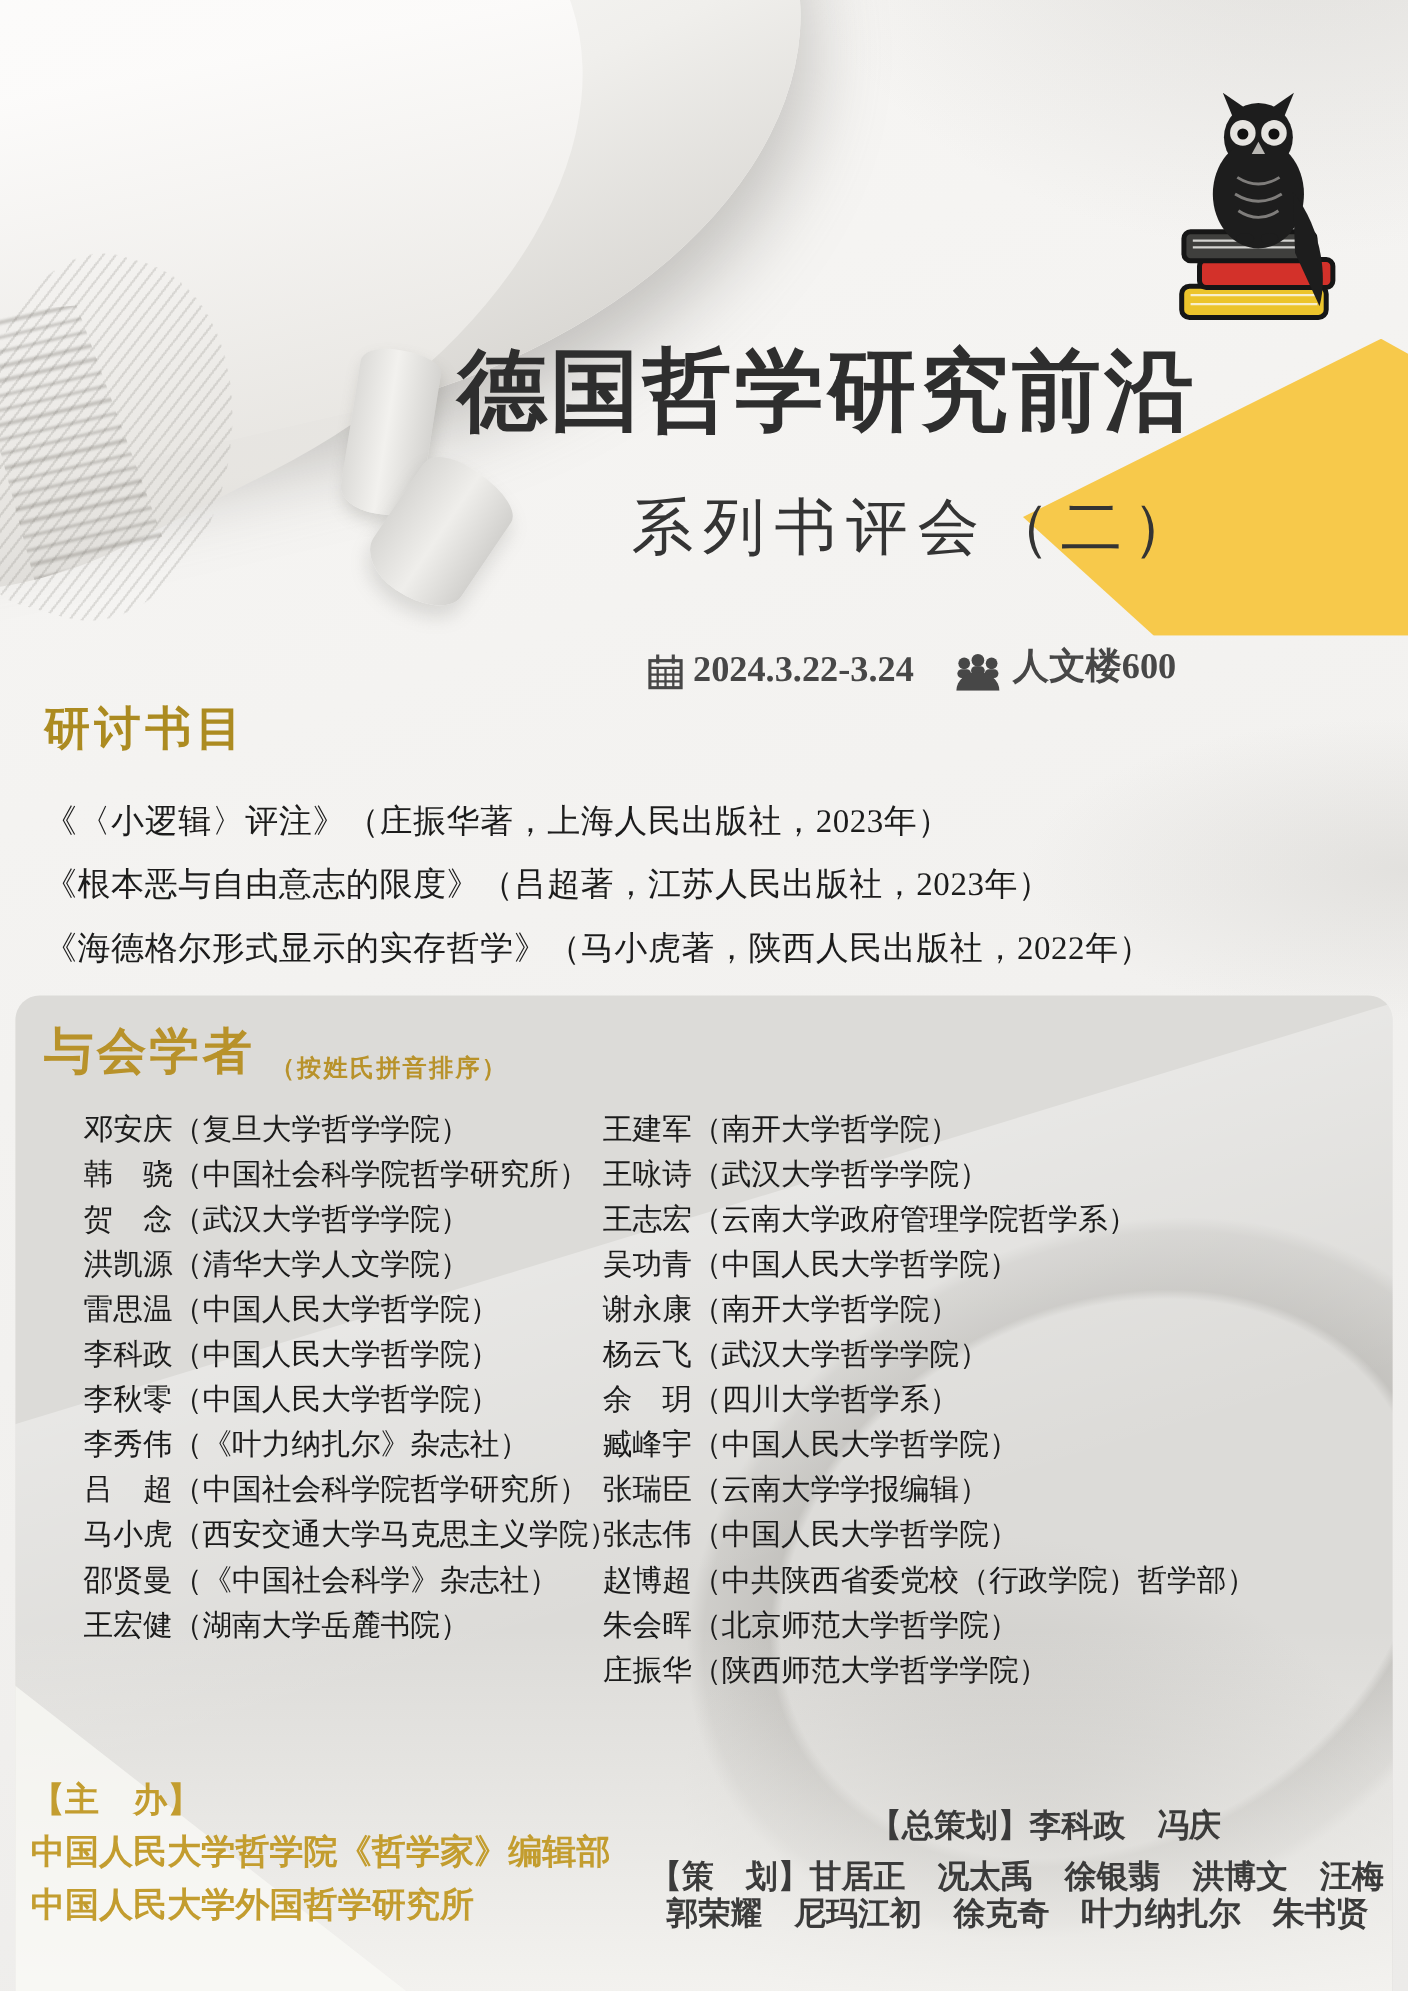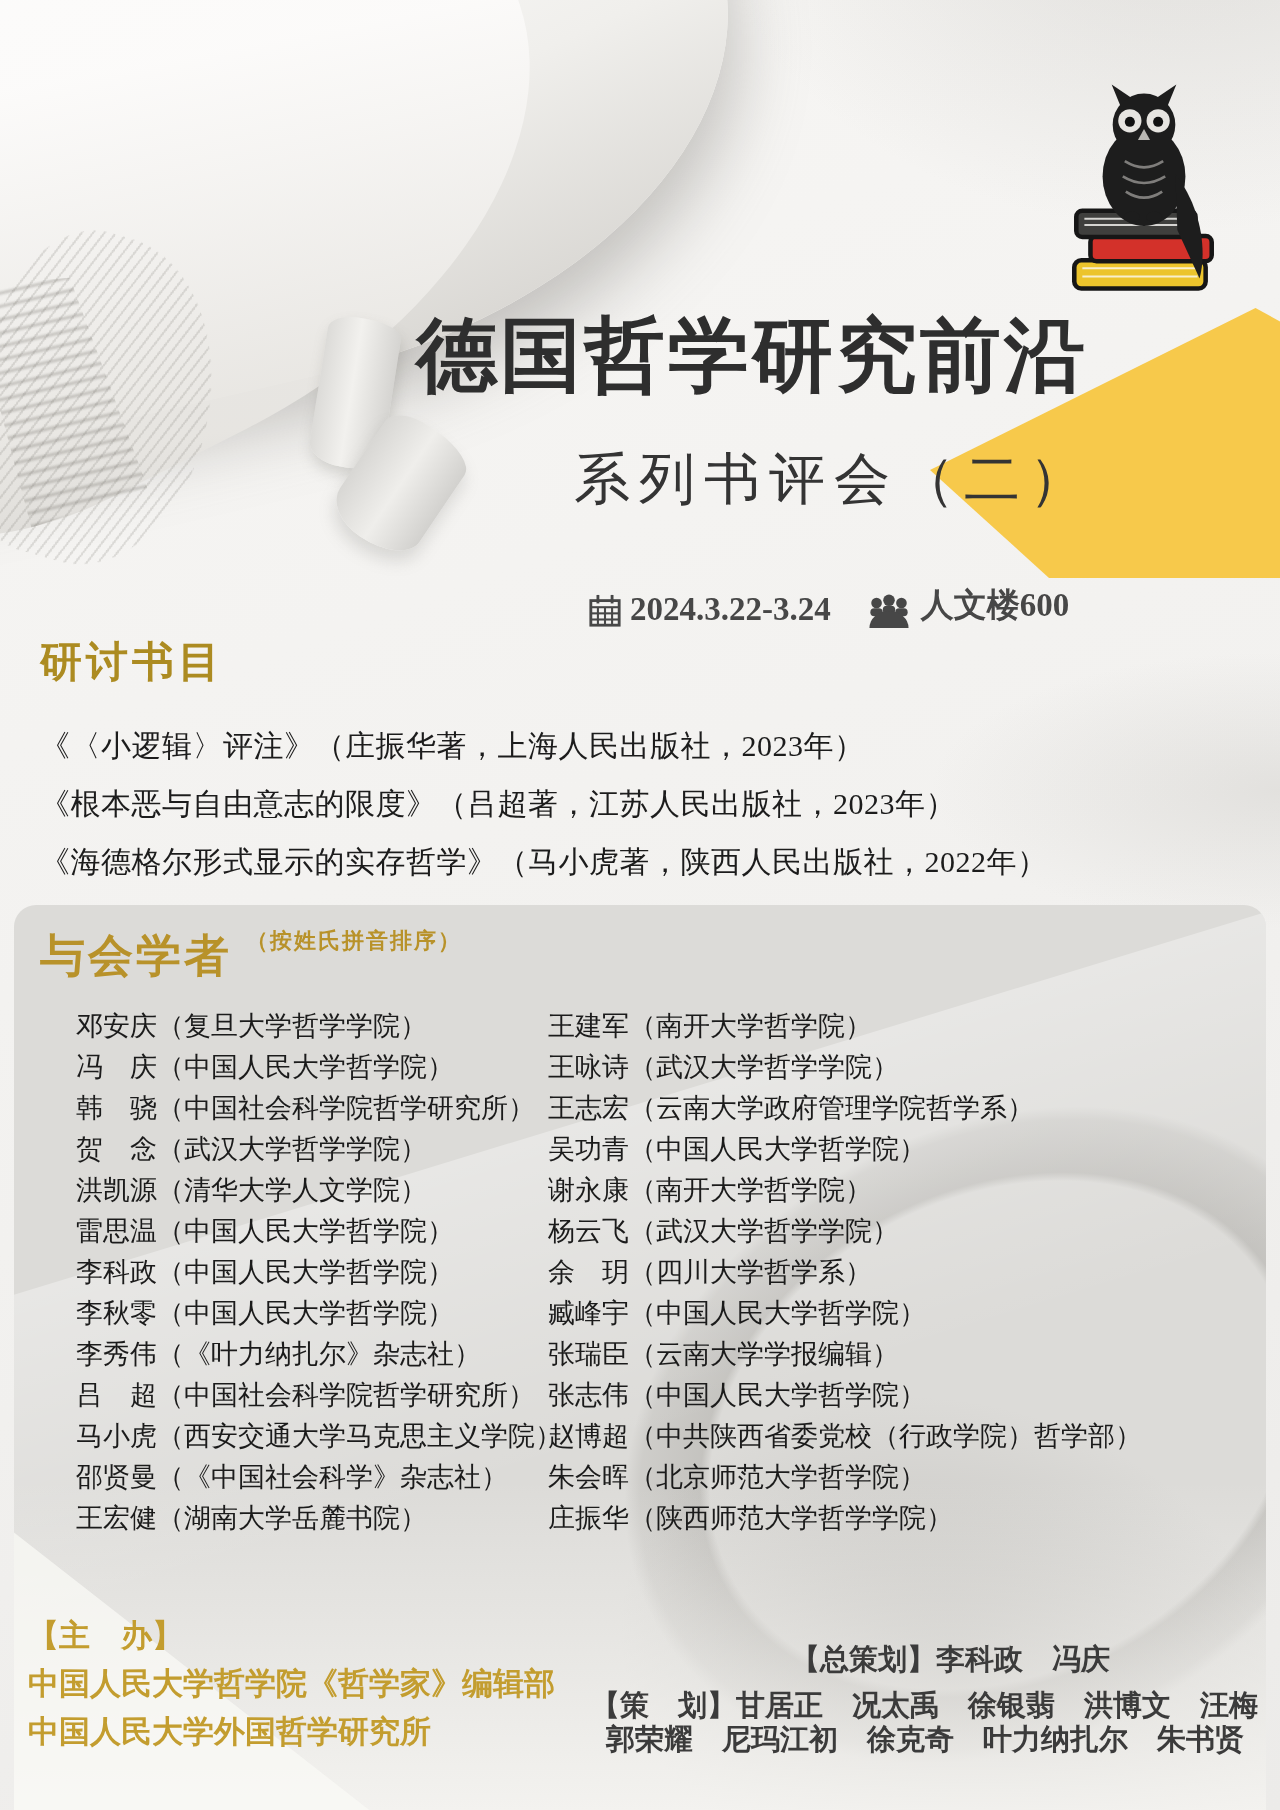--- a/index.html
+++ b/index.html
@@ -54,21 +54,21 @@
     background:radial-gradient(closest-side,transparent 58%,rgba(158,156,151,.38) 60%,rgba(158,156,151,.22) 72%,transparent 75%);}
   .swoosh2{position:absolute;right:-180px;bottom:-240px;width:980px;height:760px;transform:rotate(18deg);border-radius:50%;
     background:radial-gradient(closest-side,rgba(150,148,143,.35),transparent 70%);}
   .diag-light{position:absolute;left:-140px;top:180px;width:1700px;height:320px;transform:rotate(-17deg);
     background:linear-gradient(rgba(255,255,255,.34),rgba(255,255,255,0));}
   .bottom-light{position:absolute;left:0;bottom:0;width:100%;height:330px;
     background:linear-gradient(to top,rgba(247,246,243,.85),rgba(247,246,243,0));}
   .tri-light{position:absolute;left:-60px;bottom:-20px;width:760px;height:420px;
     background:rgba(250,249,246,.75);clip-path:polygon(0 18%,58% 100%,0 100%);}
   
-  .scholars-heading{left:40px;top:926px;z-index:3;display:flex;align-items:flex-start;}
+  .scholars-heading{left:40px;top:926px;z-index:3;display:flex;align-items:flex-end;}
   .scholars-heading .h{font-size:45px;font-weight:900;color:#b8922a;letter-spacing:3px;}
   .scholars-heading .n{font-size:22px;font-weight:bold;color:#b8922a;margin-left:14px;letter-spacing:2px;}
   .col{z-index:3;font-size:27px;line-height:41px;color:#1b1b1b;
     font-family:"Liberation Serif",serif;white-space:nowrap;margin-left:40px;}
   .col-left{left:36px;top:1006px;}
   .col-right{left:508px;top:1006px;}
   
   .host{left:28px;top:1612px;z-index:4;color:#c39d2f;font-weight:900;font-size:31px;line-height:48px;white-space:nowrap;}
   .credit{z-index:4;font-size:29px;font-weight:bold;color:#3b3b3b;
     font-family:"Liberation Serif",serif;white-space:nowrap;}
@@ -179,21 +179,20 @@
     <div class="tri-light"></div>
   </div>
 
   <div class="abs scholars-heading">
     <span class="h">与会学者</span>
     <span class="n">（按姓氏拼音排序）</span>
   </div>
 
   <div class="abs col col-left">
     <div>邓安庆（复旦大学哲学学院）</div>
-    <div>冯　庆（中国人民大学哲学院）</div>
     <div>韩　骁（中国社会科学院哲学研究所）</div>
     <div>贺　念（武汉大学哲学学院）</div>
     <div>洪凯源（清华大学人文学院）</div>
     <div>雷思温（中国人民大学哲学院）</div>
     <div>李科政（中国人民大学哲学院）</div>
     <div>李秋零（中国人民大学哲学院）</div>
     <div>李秀伟（《叶力纳扎尔》杂志社）</div>
     <div>吕　超（中国社会科学院哲学研究所）</div>
     <div>马小虎（西安交通大学马克思主义学院）</div>
     <div>邵贤曼（《中国社会科学》杂志社）</div>

